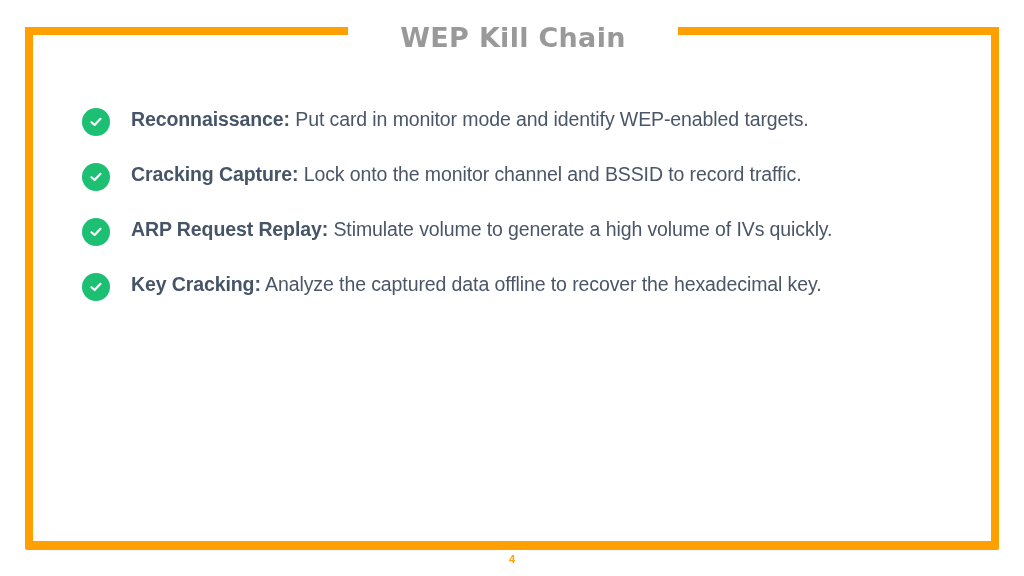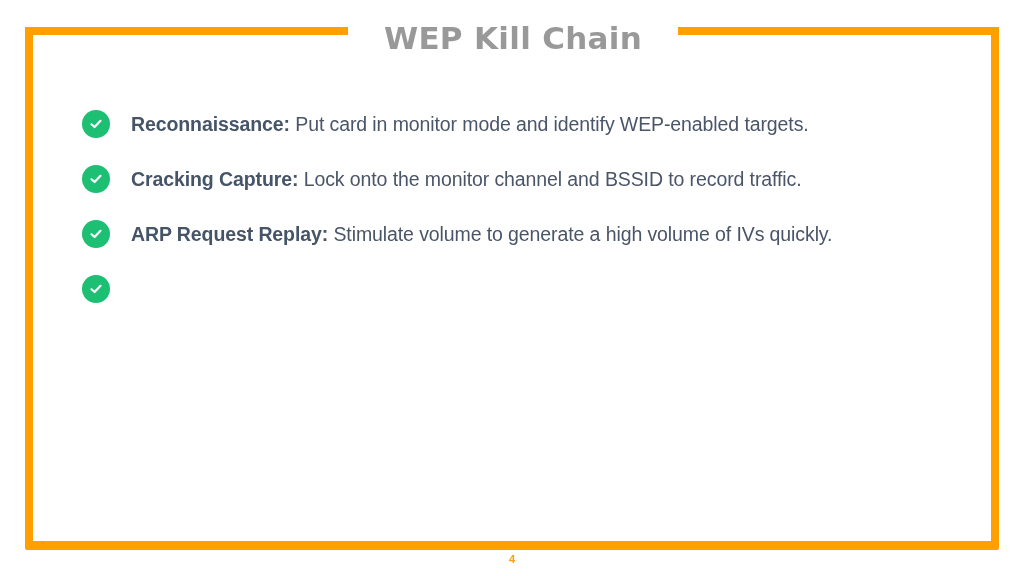--- a/index.html
+++ b/index.html
@@ -11,25 +11,25 @@
     position: absolute; background: #FF9F00;
   }
   .frame-top-left  { left: 25px; top: 27px; width: 323px; height: 8px; border-top-left-radius: 3px; }
   .frame-top-right { left: 678px; top: 27px; width: 321px; height: 8px; border-top-right-radius: 3px; }
   .frame-left   { left: 25px; top: 27px; width: 8px; height: 523px; border-bottom-left-radius: 3px; }
   .frame-right  { left: 991px; top: 27px; width: 8px; height: 523px; border-bottom-right-radius: 3px; }
   .frame-bottom { left: 25px; top: 541px; width: 974px; height: 9px; border-radius: 0 0 3px 3px; }
 
   .title {
     position: absolute; left: 348px; width: 330px; top: 18px; text-align: center;
-    font-family: "DejaVu Sans", sans-serif; font-weight: bold; font-size: 31px;
+    font-family: "DejaVu Sans", sans-serif; font-weight: bold; font-size: 27px;
     color: #999999; letter-spacing: 0.3px; line-height: 40px;
   }
   .list { position: absolute; left: 82px; top: 108px; margin: 0; padding: 0; list-style: none; }
-  .item { display: flex; align-items: center; height: 32px; margin-bottom: 23px; }
+  .item { display: flex; height: 32px; margin-bottom: 23px; }
   .check {
     width: 28px; height: 28px; border-radius: 50%; background: #1DBF73;
     display: flex; align-items: center; justify-content: center; flex: 0 0 28px;
   }
   .check svg { width: 14px; height: 14px; }
   .text {
     margin-left: 21px; font-family: "Liberation Sans", sans-serif; font-size: 19.5px;
     color: #4A5568; white-space: nowrap; letter-spacing: -0.1px;
   }
   .text b { font-weight: bold; color: #465468; }
@@ -74,17 +74,18 @@
           </svg>
       </span>
       <span class="text"><b>ARP Request Replay:</b><span> Stimulate volume to generate a high volume of IVs quickly.</span></span>
     </li>
     <li class="item">
       <span class="check">
         <svg viewBox="0 0 14 14">
             <path d="M2.5 7.2 L5.6 10 L11.5 3.8" fill="none" stroke="#fff" stroke-width="2.2" stroke-linecap="round" stroke-linejoin="round"></path>
           </svg>
       </span>
+      <span class="text"><b>Key Cracking:</b><span> Analyze the captured data offline to recover the hexadecimal key.</span></span>
     </li>
   </ul>
 
   <div class="page-num">4</div>
 </div>
 
 </body></html>

